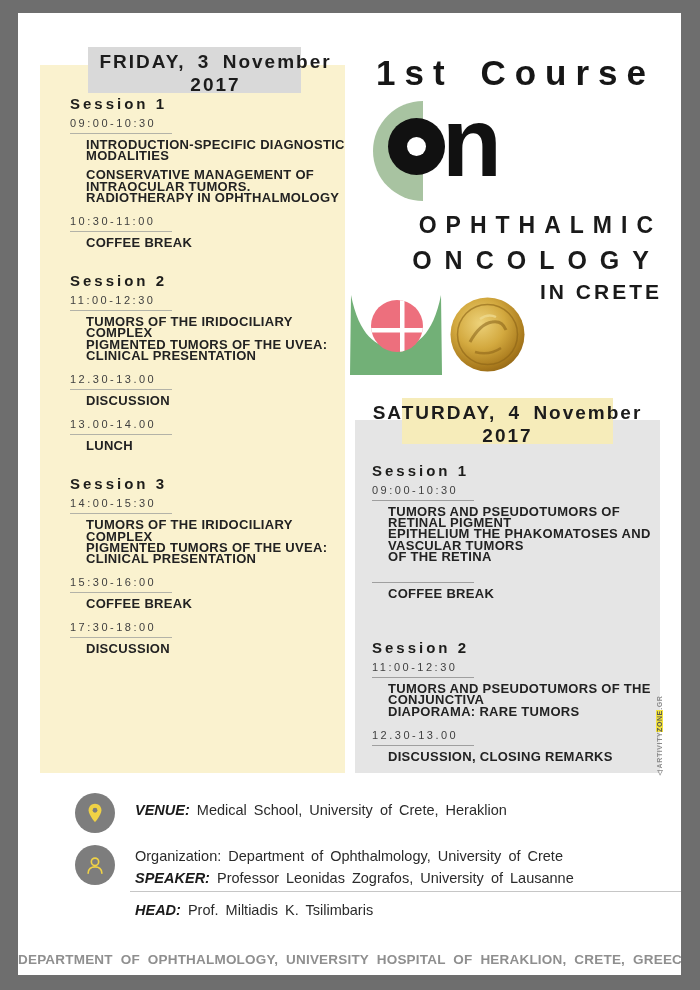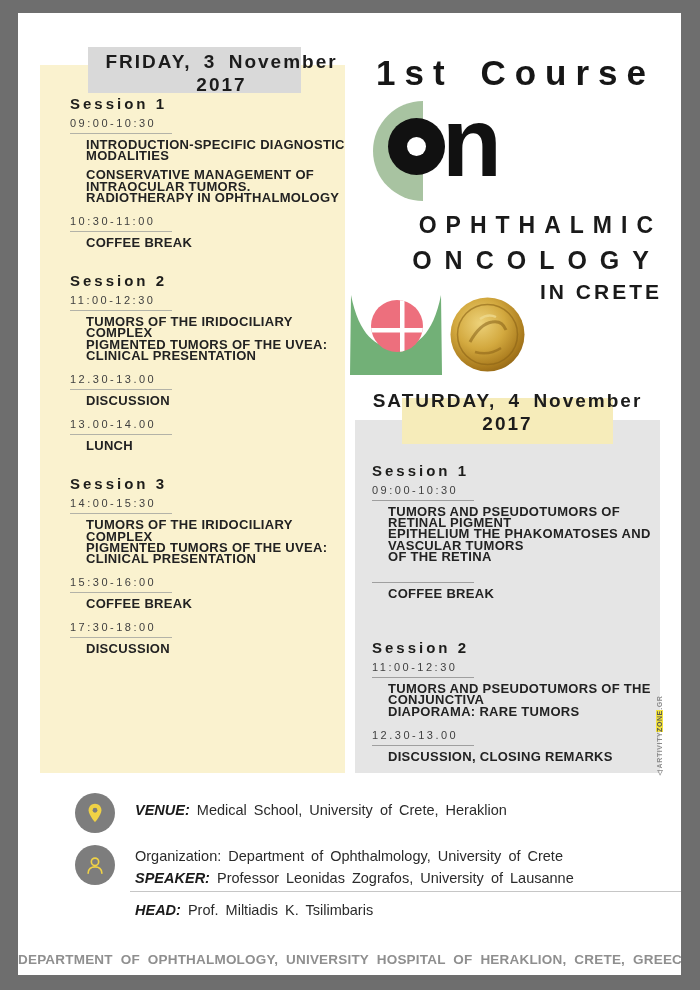--- a/index.html
+++ b/index.html
@@ -10,22 +10,22 @@
   
   .panel{position:absolute;z-index:1;}
   .panel.yellow{left:22px;top:52px;width:305px;height:708px;background:#faf2cf;}
   .panel.grey{left:337px;top:407px;width:305px;height:353px;background:#e5e5e5;}
   .hl{position:absolute;z-index:2;}
   .hl.grey{left:70px;top:34px;width:213px;height:46px;background:#d9d9d9;}
   .hl.yellow{left:384px;top:385px;width:211px;height:46px;background:#f6ecba;}
 
   
   .col-title{position:absolute;z-index:3;width:305px;text-align:center;font-size:19px;font-weight:700;color:#1c1c1c;letter-spacing:2px;word-spacing:5px;line-height:23px;}
-  .col-title.fri{left:36px;top:37px;padding-left:15px;}
-  .col-title.sat{left:337px;top:376px;}
+  .col-title.fri{left:30px;top:37px;padding-left:15px;}
+  .col-title.sat{left:337px;top:388px;}
 
   
   .sched{position:absolute;z-index:3;}
   .sched.fri{left:52px;top:82px;width:278px;}
   .sched.sat{left:354px;top:449px;width:288px;}
   .entry{margin:0;}
   .entry.time-led{margin-top:12px;}
   .entry.head-led{margin-top:24px;}
   .entry.gap{margin-top:20px;}
   .entry.gap-lg{margin-top:40px;}

